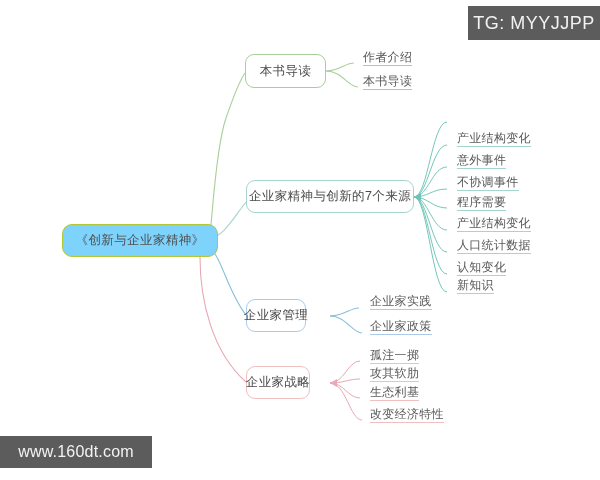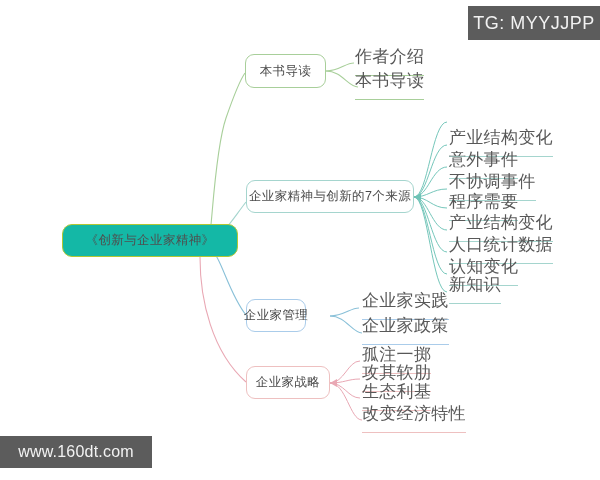--- a/index.html
+++ b/index.html
@@ -44,25 +44,25 @@
     border: 1.3px solid #999;
     background: #ffffff;
     color: #4a4a4a;
     white-space: nowrap;
     letter-spacing: 0.4px;
   }
 
   .node-root {
     left: 62px;
     top: 224px;
-    width: 176px;
+    width: 156px;
     height: 33px;
     border: 1.8px solid #b2c733;
     border-radius: 10px;
-    background: #14b8a6;
+    background: #7dd3fc;
     font-size: 12.5px;
     color: #4f4f4f;
   }
 
   .node-guide {
     left: 245px;
     top: 54px;
     width: 81px;
     height: 34px;
     border-color: #a8cf9a;
@@ -83,37 +83,38 @@
     top: 299px;
     width: 60px;
     height: 33px;
     border-color: #aaccea;
     font-size: 12.5px;
   }
 
   .node-strategy {
     left: 246px;
     top: 366px;
-    width: 84px;
+    width: 64px;
     height: 33px;
     border-color: #eec0c0;
     font-size: 12.5px;
   }
 
   
   .leaf {
     position: absolute;
     box-sizing: border-box;
-    font-size: 17px;
+    font-size: 12px;
     color: #585858;
     white-space: nowrap;
     letter-spacing: 0.3px;
-    padding-bottom: 11px;
+    padding-bottom: 1px;
     border-bottom: 1.2px solid #bbb;
     line-height: 14px;
+    margin-left: 8px;
   }
   .leaf.g { border-bottom-color: #a8cf9a; }
   .leaf.t { border-bottom-color: #a5d5ce; }
   .leaf.b { border-bottom-color: #aaccea; }
   .leaf.p { border-bottom-color: #eec0c0; }
 
   
   .watermark {
     position: absolute;
     background: #5c5c5c;

